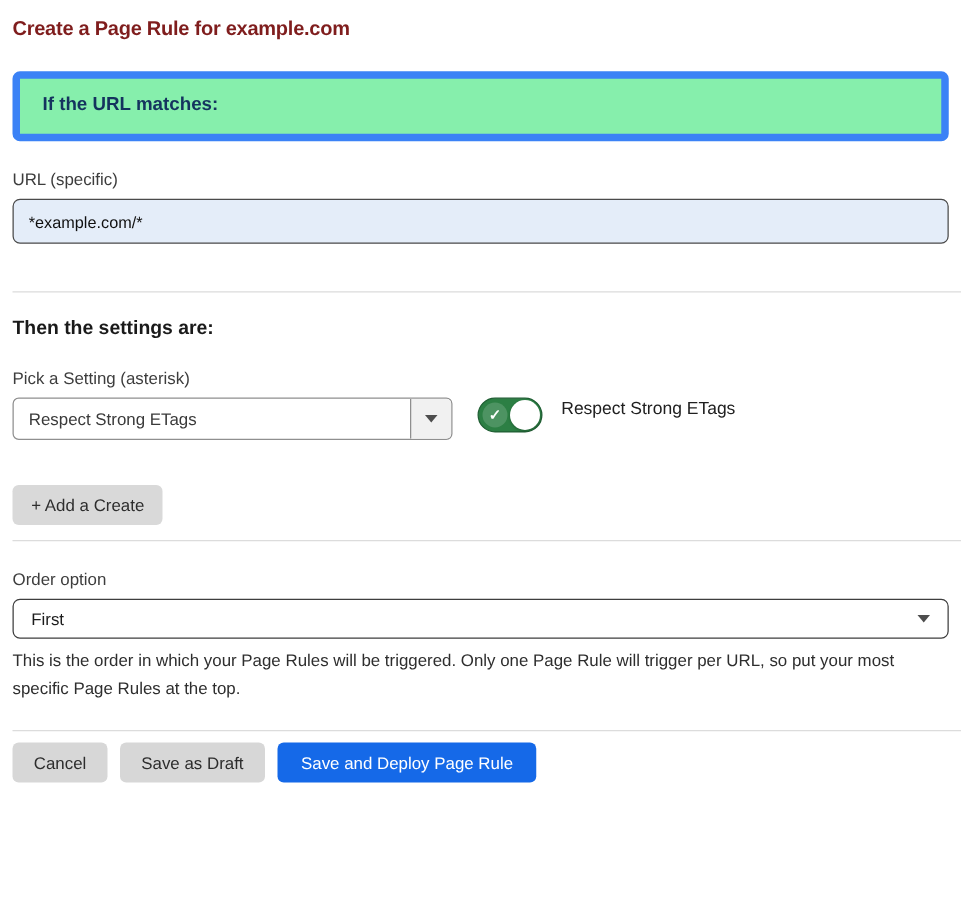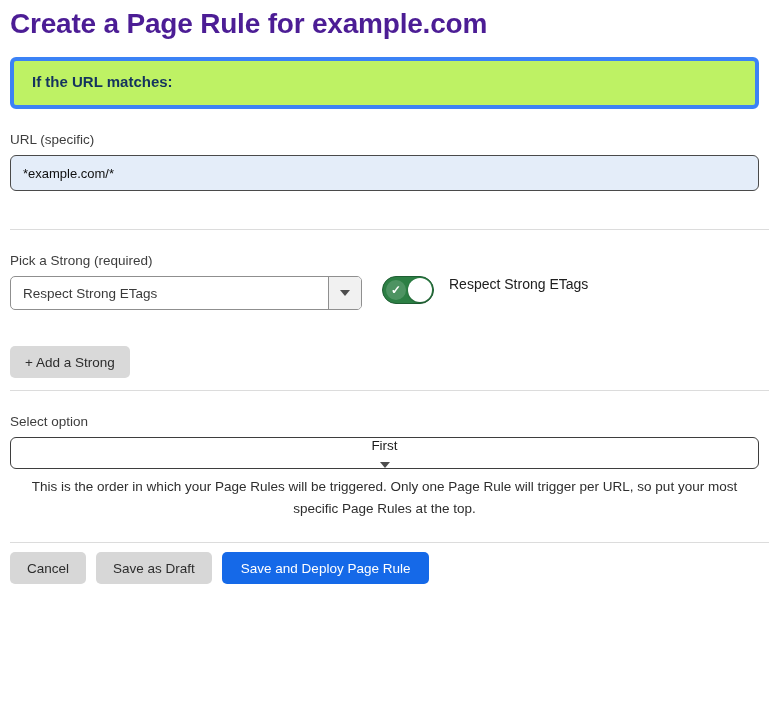--- a/index.html
+++ b/index.html
@@ -8,31 +8,31 @@
     width: 769px;
     height: 718px;
     font-family: "Liberation Sans", sans-serif;
     color: #1a1a1a;
     overflow: hidden;
   }
   .content { margin: 0 10px; width: 749px; }
 
   .page-title {
     margin-top: 11px;
-    font-size: 28px;
+    font-size: 16px;
     line-height: 26px;
     font-weight: 700;
-    color: #4c1d95;
+    color: #7f1d1d;
     letter-spacing: -0.2px;
   }
 
   .info-box {
     margin-top: 20px;
-    background: #bef264;
-    border: 4px solid #3b82f6;
+    background: #86efac;
+    border: 6px solid #3b82f6;
     border-radius: 6px;
     padding: 9px 0 11px 18px;
     color: #1b3a66;
     font-size: 14.5px;
     line-height: 24px;
   }
   .info-box .info-heading {
     font-weight: 700;
     font-size: 15px;
     color: #14335e;
@@ -176,35 +176,33 @@
     margin-top: 8px;
     width: 749px;
     height: 32px;
     background: #ffffff;
     border: 1px solid #3e3e3e;
     border-radius: 6px;
     display: flex;
     align-items: center;
     padding: 0 14px;
     cursor: pointer;
-    flex-direction: column;
   }
   .order-select .select-value {
     flex: 1;
     font-size: 13.5px;
     color: #1c1c1c;
   }
 
   .help-text {
     margin-top: 7px;
     font-size: 13.5px;
     line-height: 22px;
     color: #2e2e2e;
     width: 749px;
-    text-align: center;
   }
 
   .footer-row {
     margin-top: 9px;
     display: flex;
     align-items: center;
     gap: 10px;
   }
   .btn {
     height: 32px;
@@ -238,47 +236,48 @@
 
   <label class="field-label">URL (specific)</label>
   <input class="url-input" type="text" value="*example.com/*" style="">
 
 </div>
 
 <hr class="divider divider-1">
 
 <div class="content">
 
-
-  <label class="field-label">Pick a Strong (required)</label>
+  <h2 class="section-heading">Then the settings are:</h2>
+
+  <label class="field-label">Pick a Setting (asterisk)</label>
 
   <div class="setting-row">
     <div class="setting-select">
       <div class="select-value">Respect Strong ETags</div>
       <div class="select-arrow-seg">
         <span class="tri-down"></span>
       </div>
     </div>
     <div class="toggle">
       <span class="check-circle">✓</span>
       <span class="knob"></span>
     </div>
     <span class="toggle-label">Respect Strong ETags</span>
   </div>
 
-  <button class="add-setting-btn">+ Add a Strong</button>
+  <button class="add-setting-btn">+ Add a Create</button>
 
 </div>
 
 <hr class="divider divider-2">
 
 <div class="content">
 
 
-  <label class="field-label">Select option</label>
+  <label class="field-label">Order option</label>
 
   <div class="order-select">
     <span class="select-value">First</span>
     <span class="tri-down"></span>
   </div>
 
   <p class="help-text">This is the order in which your Page Rules will be triggered. Only one Page Rule will trigger per URL, so put your most specific Page Rules at the top.</p>
 
 </div>
 

